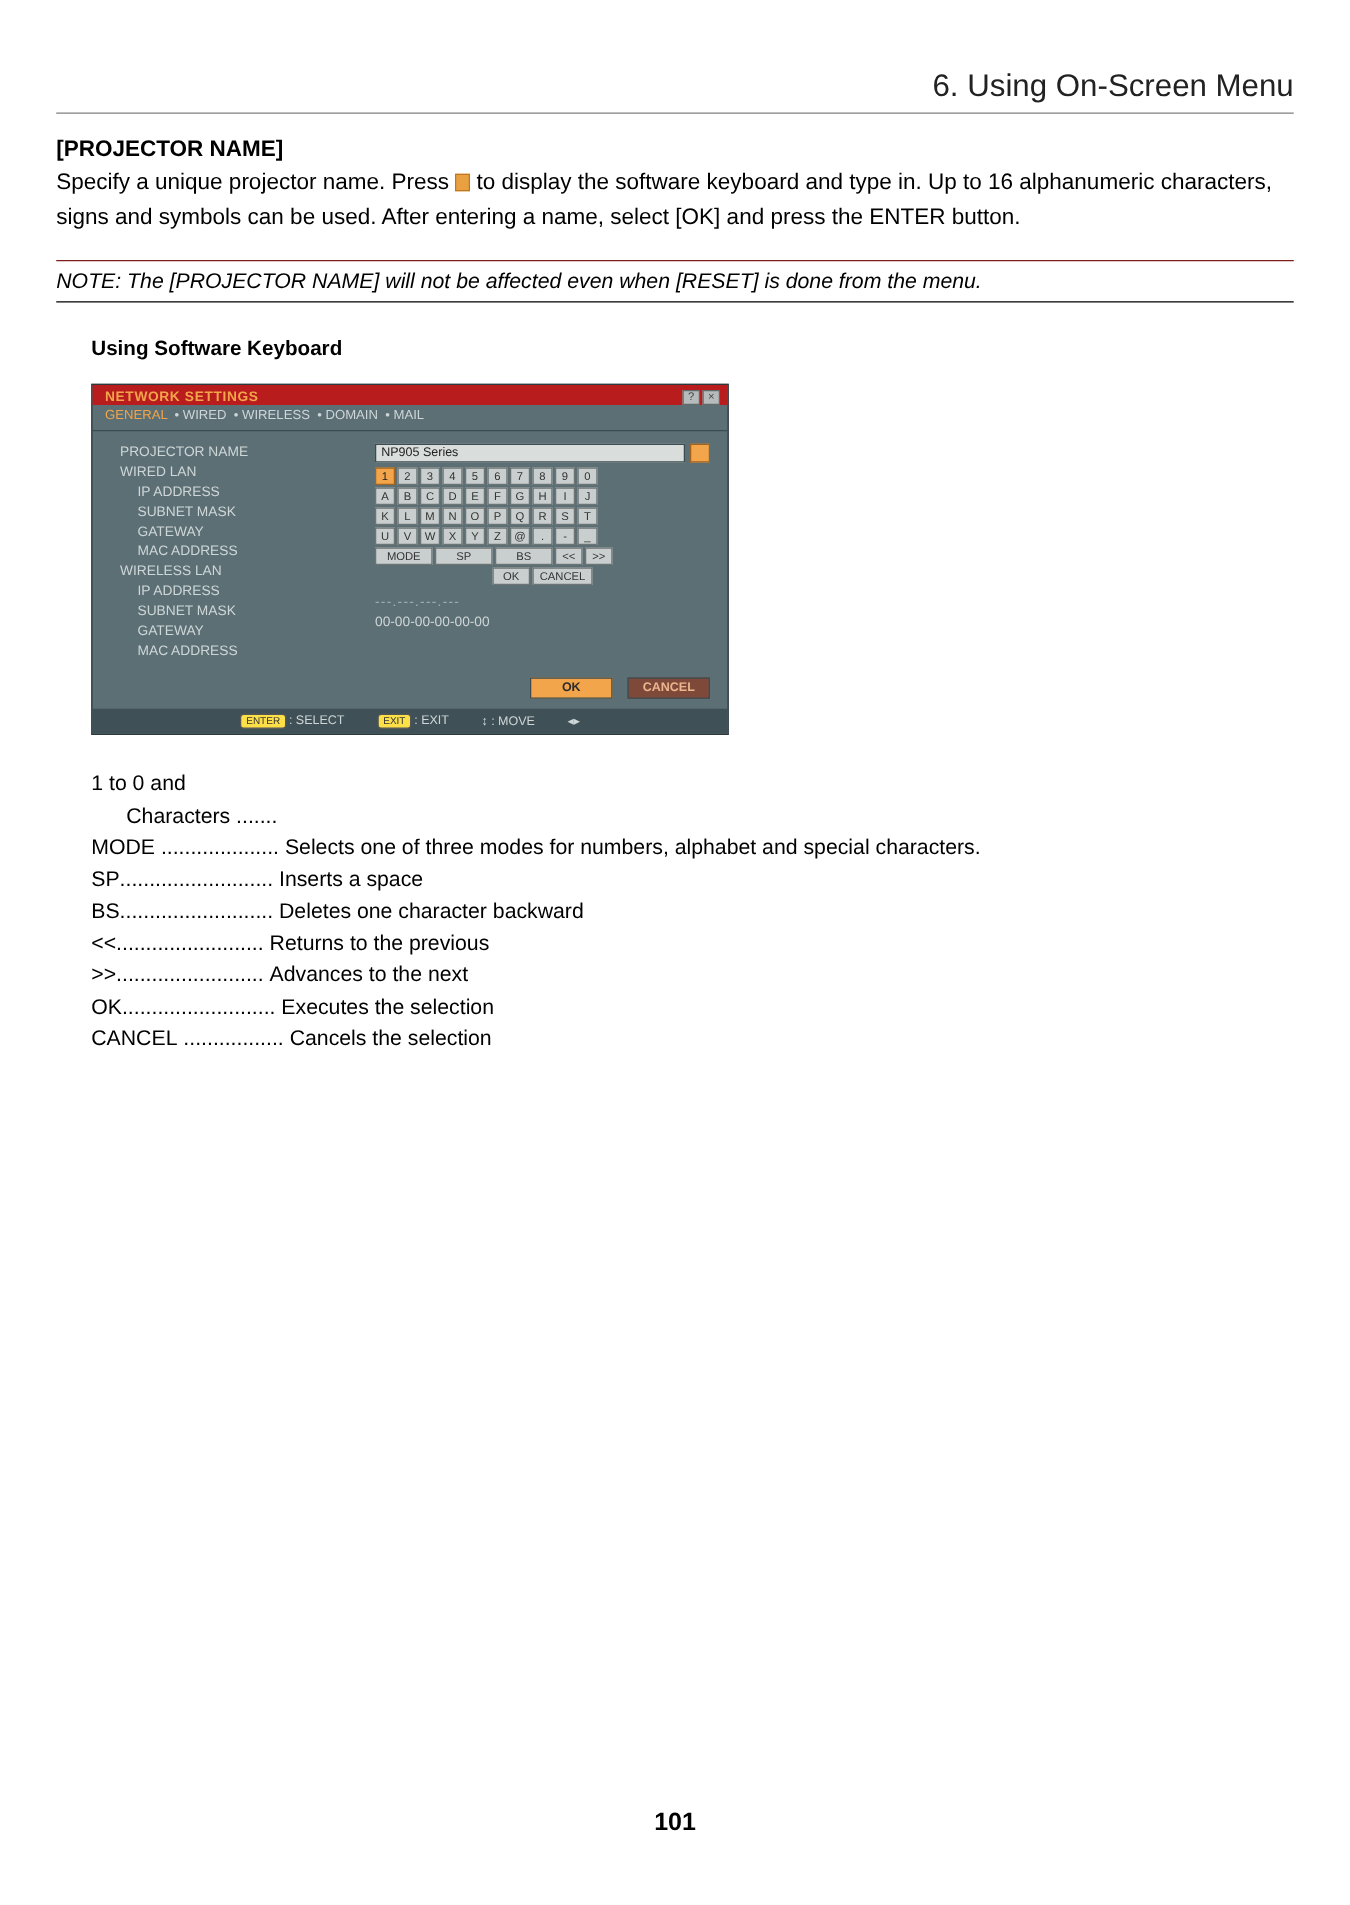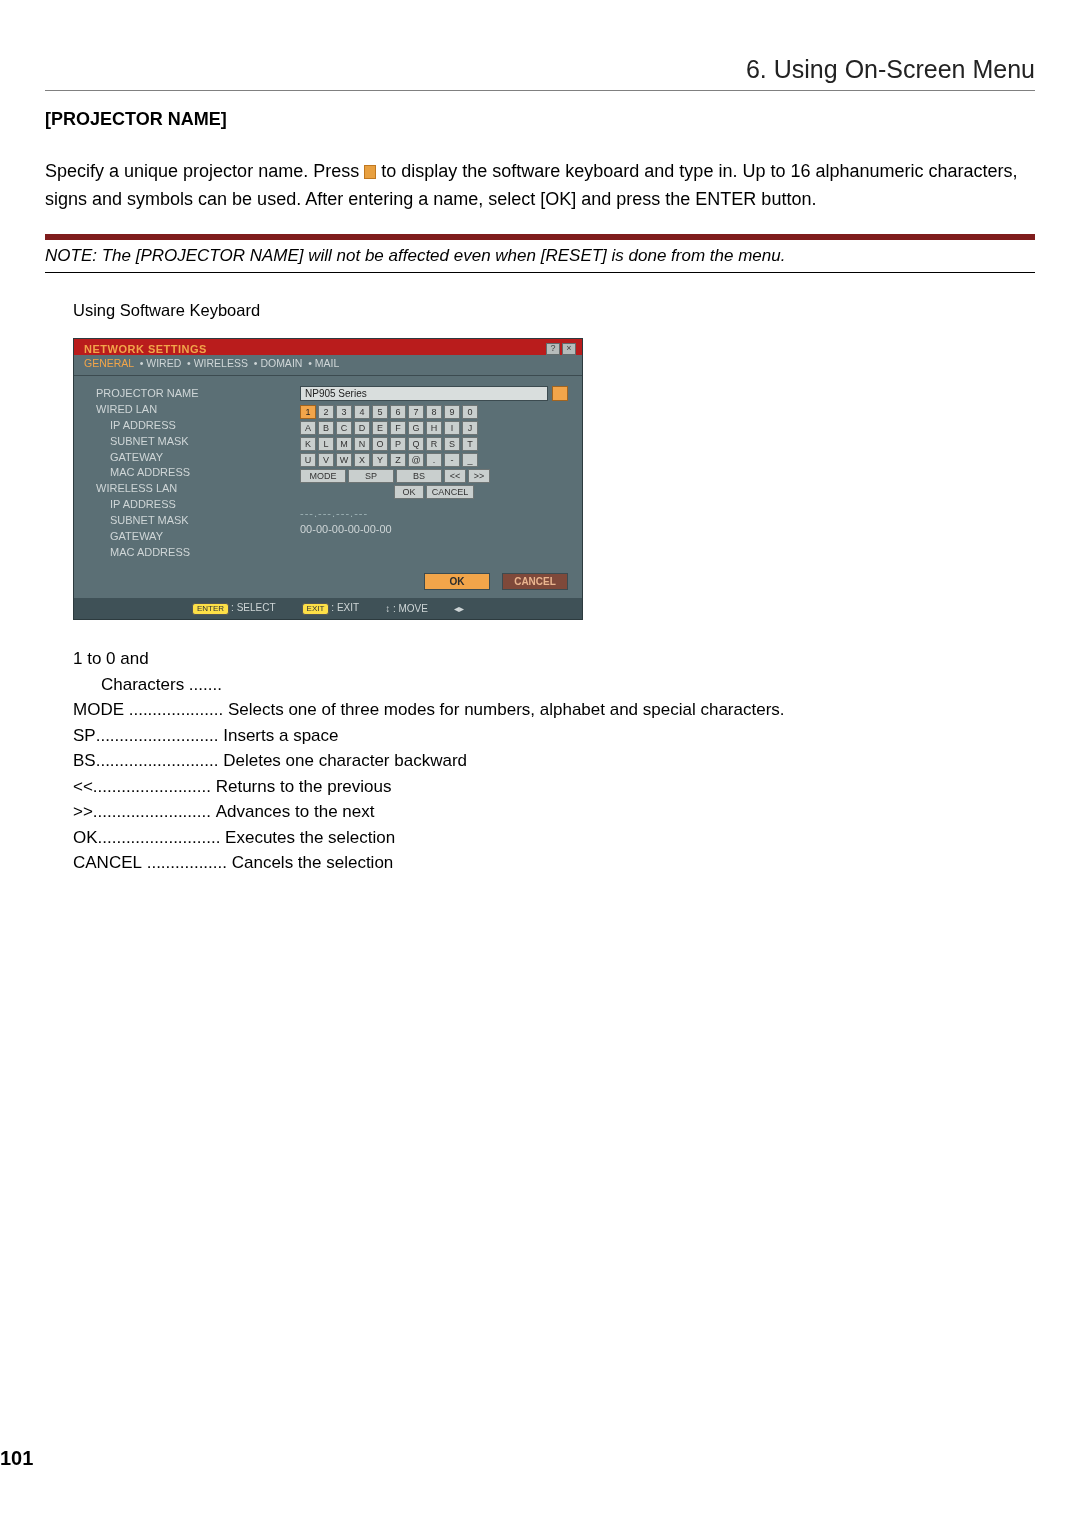--- a/index.html
+++ b/index.html
@@ -18,51 +18,51 @@
     text-align: right;
     font-size: 25px;
     color: #222;
     padding-bottom: 6px;
     border-bottom: 1px solid #808080;
     margin-bottom: 18px;
   }
   .section-title {
     font-size: 18px;
     font-weight: bold;
-    margin-bottom: 28px;
+    margin-bottom: 2px;
   }
   .body-para {
     font-size: 18px;
     line-height: 1.55;
     margin-bottom: 18px;
   }
   .enter-icon {
     display: inline-block;
     width: 12px;
     height: 14px;
     background: #e8a040;
     vertical-align: middle;
     border: 1px solid #c07820;
   }
   .note-block {
-    border-top: 6px solid #7f1d1d;
+    border-top: 1px solid #7f1d1d;
     border-bottom: 1px solid #000;
     padding: 6px 0 6px 0;
     margin: 20px 0 28px 0;
   }
   .note-text {
     font-style: italic;
     font-size: 17px;
   }
   .subsection {
     margin-left: 28px;
   }
   .sub-title {
     font-size: 16.5px;
-    font-weight: normal;
+    font-weight: bold;
     margin-bottom: 18px;
   }
   
   .osd {
     width: 510px;
     background: #5b6f75;
     border: 1px solid #2c3a3e;
     font-family: Arial, sans-serif;
     font-size: 11px;
     color: #cfd6d7;
@@ -166,21 +166,21 @@
     line-height:10px; margin-right:2px;
   }
   
   .definitions { font-size: 17px; margin-left:0; line-height:1.5; }
   .definitions .row { display:flex; }
   .pageref { font-size:17px; margin-top:0;}
   .pageref .link { color:#1560d4; }
   .page-number {
     position:absolute;
     bottom:54px; left:0; right:0;
-    text-align:left;
+    text-align:center;
     font-size:20px;
     font-weight:bold;
   }
 </style>
 </head>
 <body>
 
 <div class="page">
   <div class="chapter-header">6. Using On-Screen Menu</div>
 

